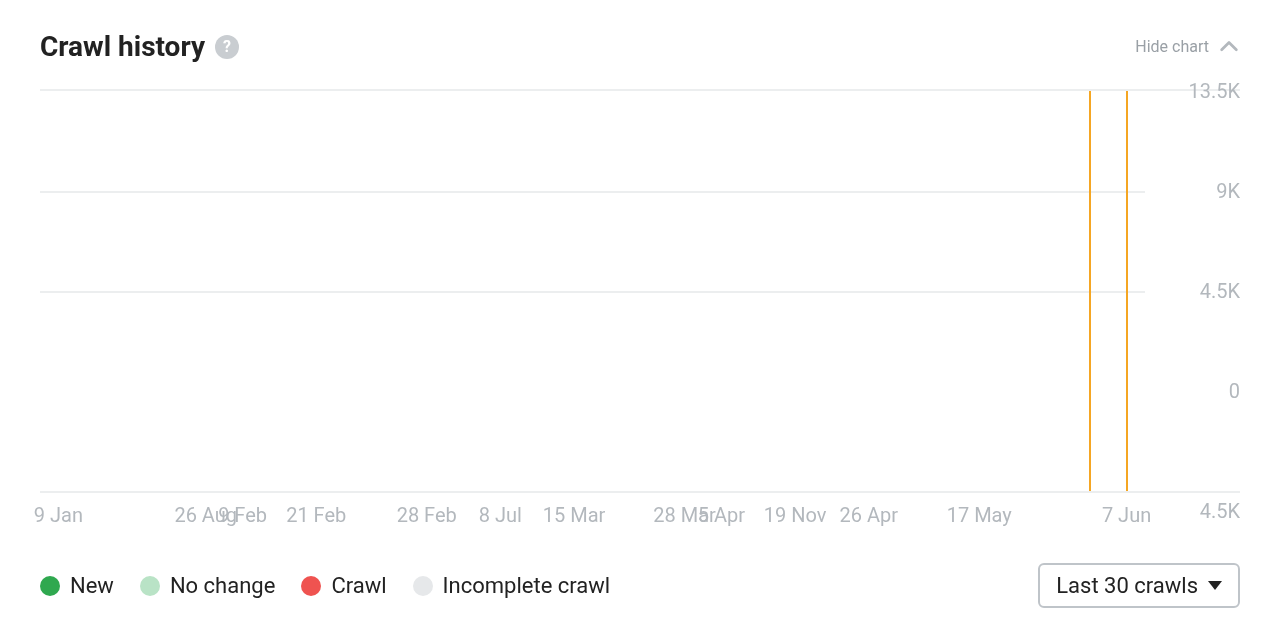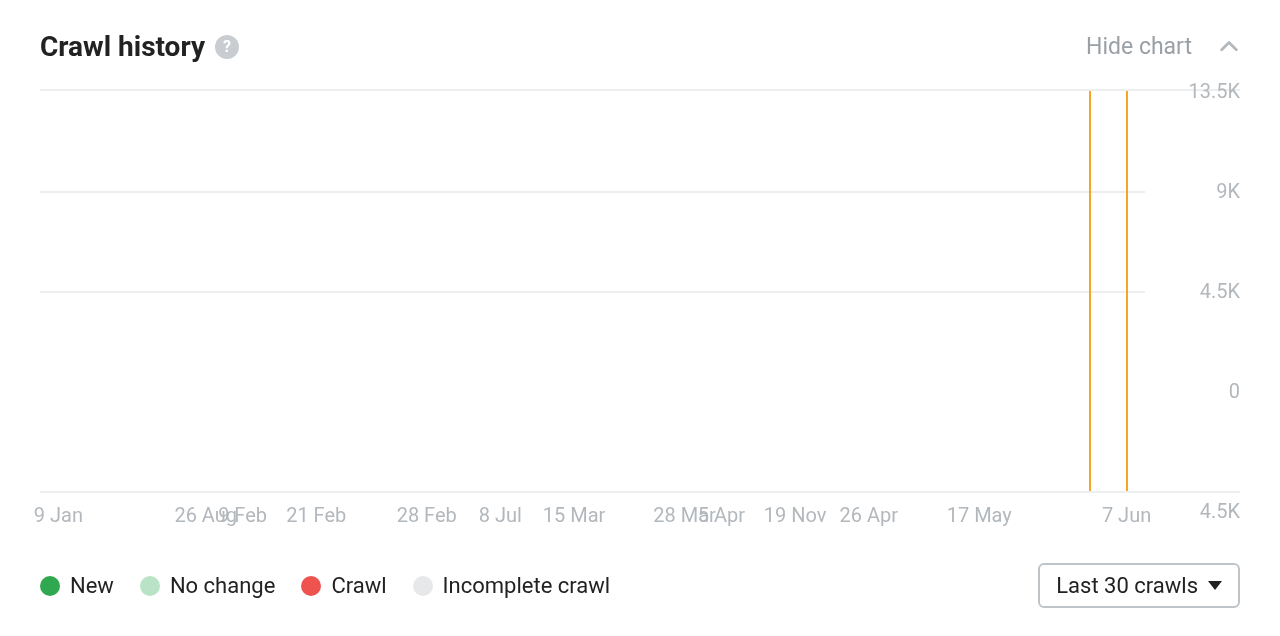--- a/index.html
+++ b/index.html
@@ -1,21 +1,21 @@
 <!DOCTYPE html>
 <html><head>
 <meta charset="utf-8">
 <style>
   html,body{margin:0;padding:0;font-family:-apple-system,BlinkMacSystemFont,"Segoe UI",Roboto,Helvetica,Arial,sans-serif;background:#fff;color:#111;}
   .container{width:1280px;height:636px;box-sizing:border-box;padding:30px 40px 30px 40px;position:relative;}
   .header{display:flex;align-items:center;justify-content:space-between;}
   .title-wrap{display:flex;align-items:center;gap:10px;}
   .title{font-size:28px;font-weight:700;color:#222;}
   .help-icon{width:24px;height:24px;border-radius:50%;background:#c9cdd1;color:#fff;display:flex;align-items:center;justify-content:center;font-size:16px;font-weight:700;}
-  .hide-wrap{display:flex;align-items:center;gap:26px;color:#9aa0a6;font-size:23px;cursor:pointer;}
+  .hide-wrap{display:flex;align-items:center;gap:9px;color:#9aa0a6;font-size:16px;cursor:pointer;}
   .chevron{width:22px;height:22px;}
   .chart-wrap{position:relative;margin-top:26px;height:400px;border-top:2px solid #eceeef;border-bottom:2px solid #eceeef;}
   .plot{position:absolute;left:0;right:95px;top:0;bottom:0;}
   .gridline{position:absolute;left:0;right:0;height:2px;background:#eceeef;}
   .y-axis{position:absolute;right:0;width:90px;top:0;bottom:0;}
   .ytick{position:absolute;right:0;font-size:20px;color:#b3b8bd;text-align:left;transform:translateY(-50%);} 
   .bars{position:absolute;left:0;right:0;top:0;bottom:0;display:flex;align-items:stretch;}
   .bar-slot{flex:1 1 0;position:relative;}
   .bar{position:absolute;left:3px;right:3px;}
   .seg{position:absolute;left:0;right:0;}

